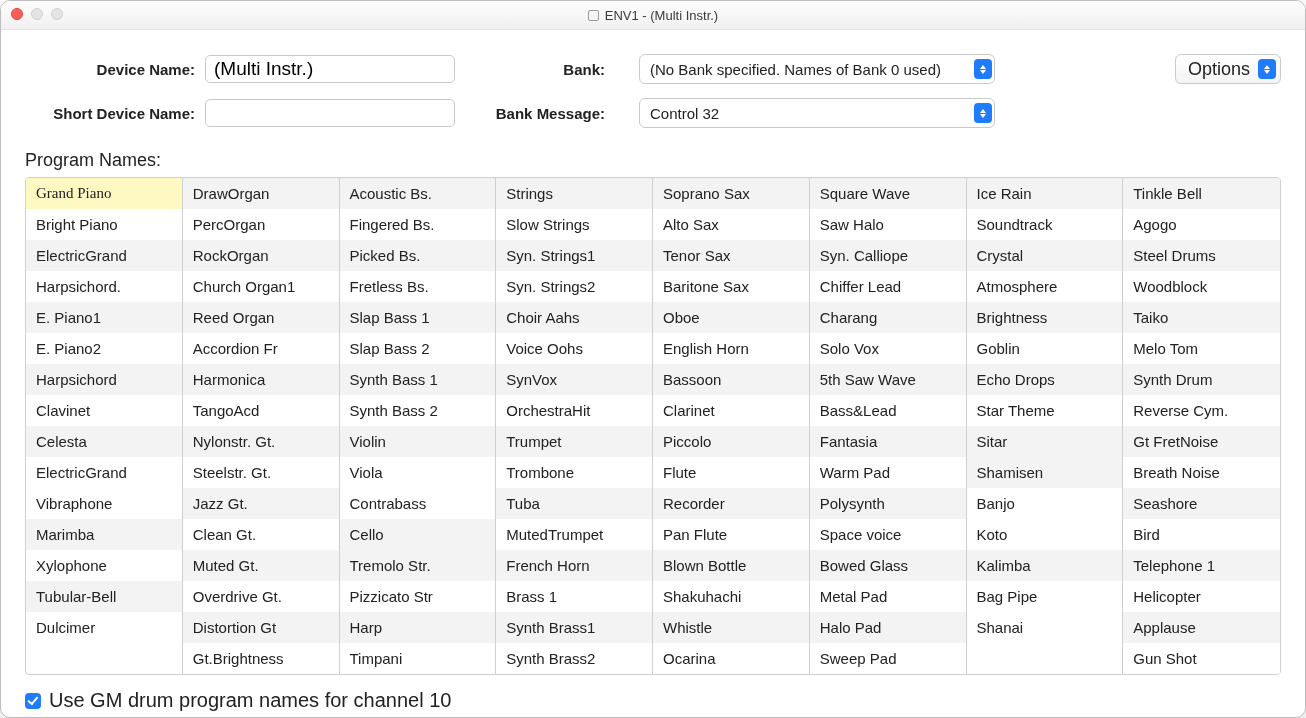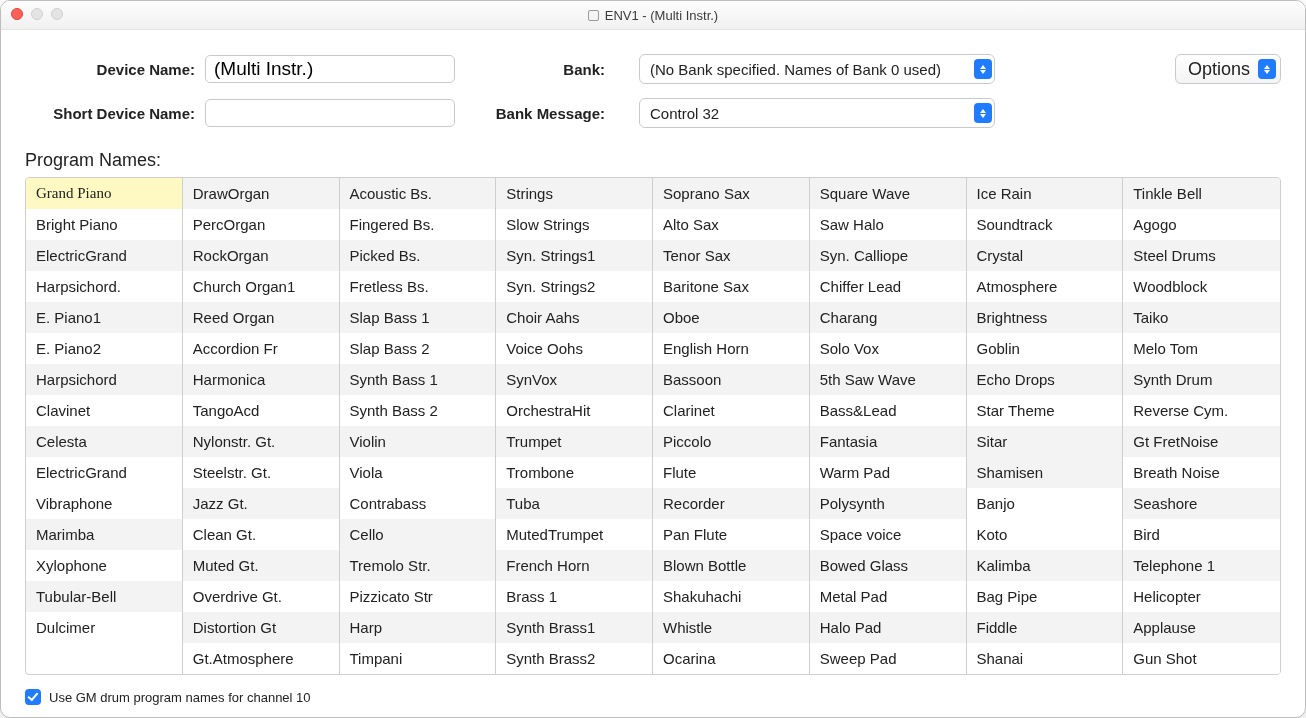--- a/index.html
+++ b/index.html
@@ -23,21 +23,21 @@
   .opt-wrap{justify-self:end;display:flex;}
   .opt-btn{height:28px;border:1px solid #c9c9c9;border-radius:6px;background:linear-gradient(#fff,#f4f4f4);display:flex;align-items:center;padding:0 4px 0 12px;gap:8px;font-size:18px;}
   .section-label{font-size:18px;margin-top:22px;margin-bottom:6px;}
   .grid{border:1px solid #cfcfcf;border-radius:4px;display:grid;grid-template-columns:repeat(8,1fr);overflow:hidden;}
   .col{border-right:1px solid #cfcfcf;}
   .col:last-child{border-right:none;}
   .row{height:31px;display:flex;align-items:center;padding:0 10px;font-size:15px;white-space:nowrap;overflow:hidden;text-overflow:ellipsis;}
   .row.even{background:#f3f3f3;}
   .row.odd{background:#fff;}
   .row.selected{background:#fef9c3;font-family:Liberation Serif, serif;}
-  .footer{display:flex;align-items:center;gap:8px;margin-top:14px;font-size:13px;}
+  .footer{display:flex;align-items:center;gap:8px;margin-top:14px;font-size:20px;}
   .chk{width:16px;height:16px;border-radius:4px;background:#1f7cff;display:flex;align-items:center;justify-content:center;}
   .chk::after{content:"";width:4px;height:8px;border:solid #fff;border-width:0 2px 2px 0;transform:rotate(40deg) translate(-1px,-1px);}
 </style>
 </head>
 <body>
 
 <div class="window">
   <div class="titlebar">
     <div class="traffic">
       <div class="dot red"></div>
@@ -107,21 +107,21 @@
           <div class="row odd">Accordion Fr</div>
           <div class="row even">Harmonica</div>
           <div class="row odd">TangoAcd</div>
           <div class="row even">Nylonstr. Gt.</div>
           <div class="row odd">Steelstr. Gt.</div>
           <div class="row even">Jazz Gt.</div>
           <div class="row odd">Clean Gt.</div>
           <div class="row even">Muted Gt.</div>
           <div class="row odd">Overdrive Gt.</div>
           <div class="row even">Distortion Gt</div>
-          <div class="row odd">Gt.Atmosphere</div>
+          <div class="row odd">Gt.Brightness</div>
         </div>
         <div class="col">
           <div class="row even">Acoustic Bs.</div>
           <div class="row odd">Fingered Bs.</div>
           <div class="row even">Picked Bs.</div>
           <div class="row odd">Fretless Bs.</div>
           <div class="row even">Slap Bass 1</div>
           <div class="row odd">Slap Bass 2</div>
           <div class="row even">Synth Bass 1</div>
           <div class="row odd">Synth Bass 2</div>
@@ -196,21 +196,20 @@
           <div class="row even">Brightness</div>
           <div class="row odd">Goblin</div>
           <div class="row even">Echo Drops</div>
           <div class="row odd">Star Theme</div>
           <div class="row even">Sitar</div>
           <div class="row even">Shamisen</div>
           <div class="row odd">Banjo</div>
           <div class="row odd">Koto</div>
           <div class="row even">Kalimba</div>
           <div class="row odd">Bag Pipe</div>
-          <div class="row even">Fiddle</div>
           <div class="row odd">Shanai</div>
         </div>
         <div class="col">
           <div class="row even">Tinkle Bell</div>
           <div class="row odd">Agogo</div>
           <div class="row even">Steel Drums</div>
           <div class="row odd">Woodblock</div>
           <div class="row even">Taiko</div>
           <div class="row odd">Melo Tom</div>
           <div class="row even">Synth Drum</div>

